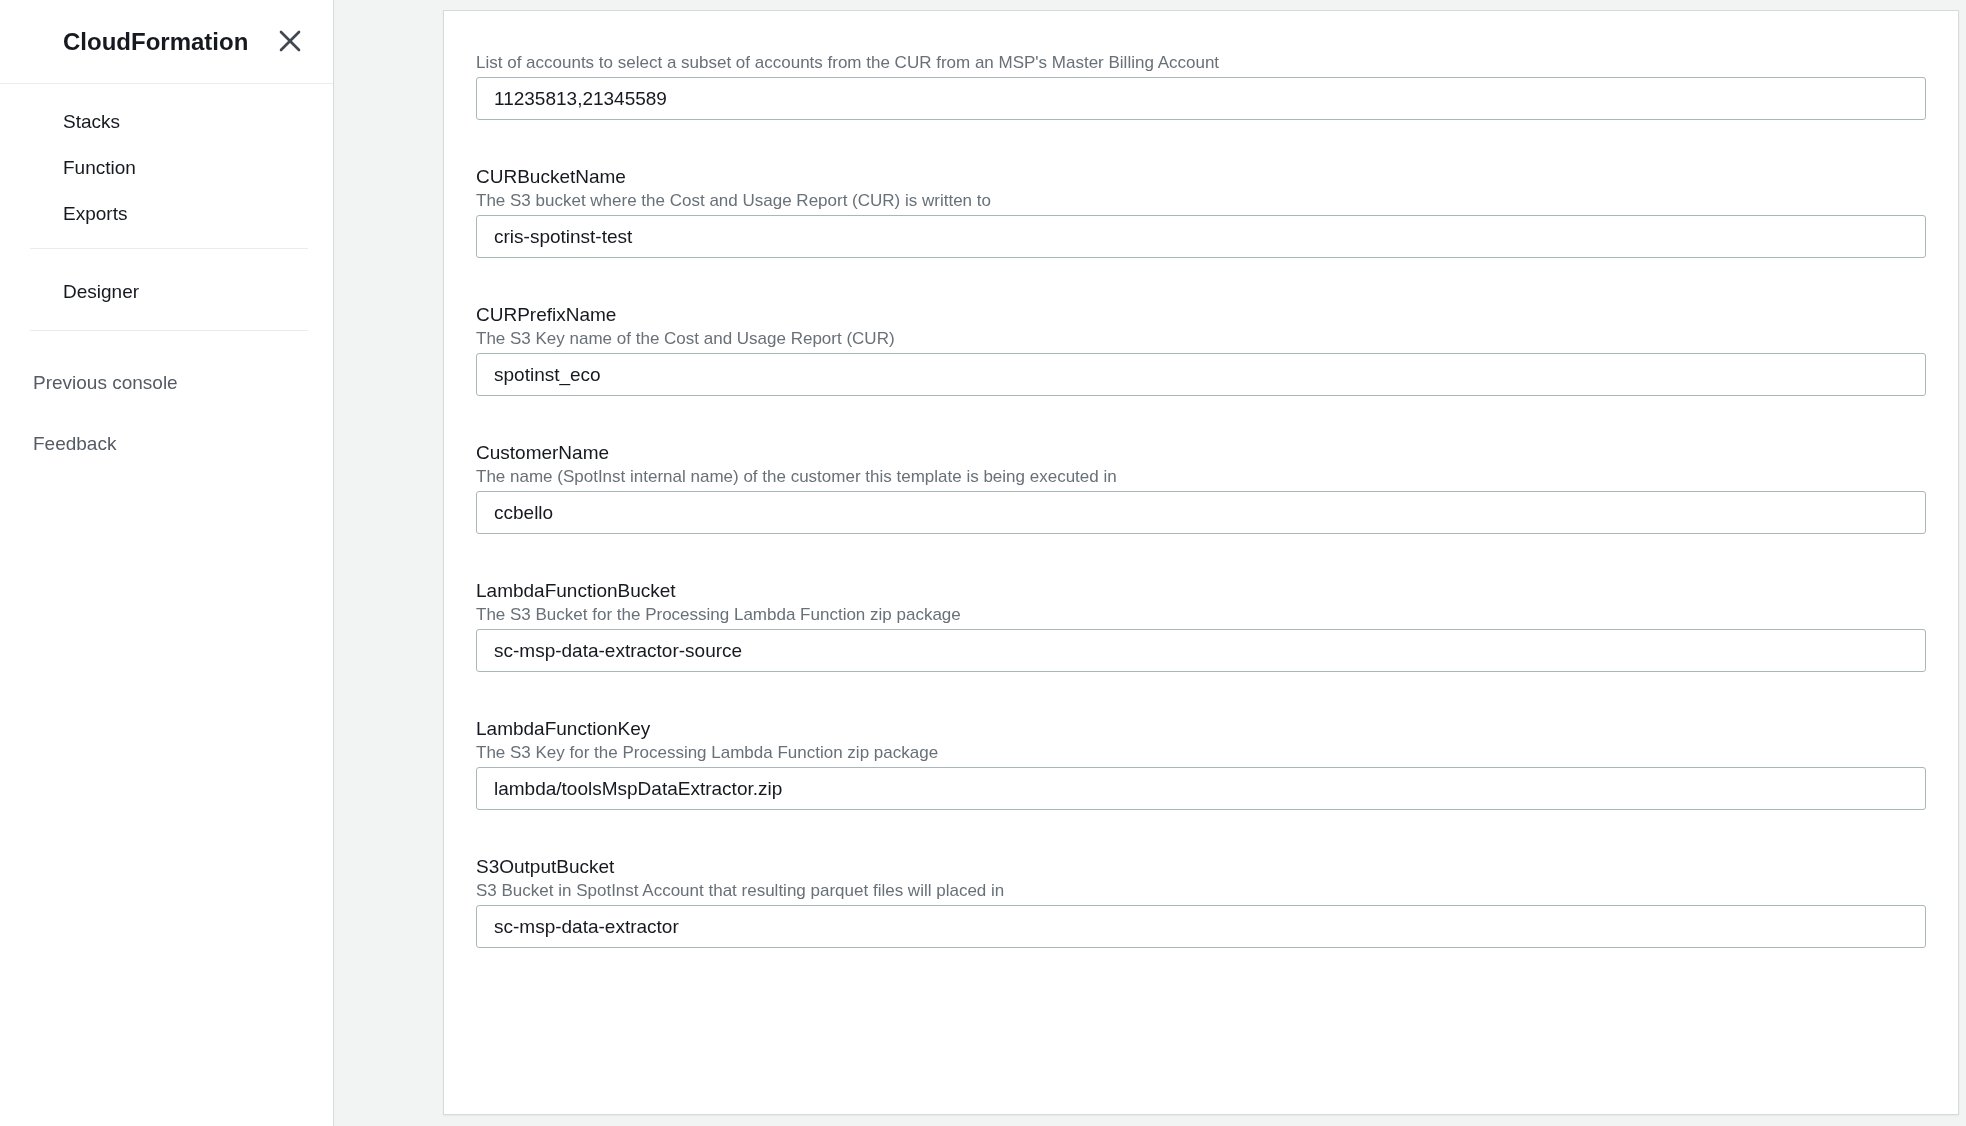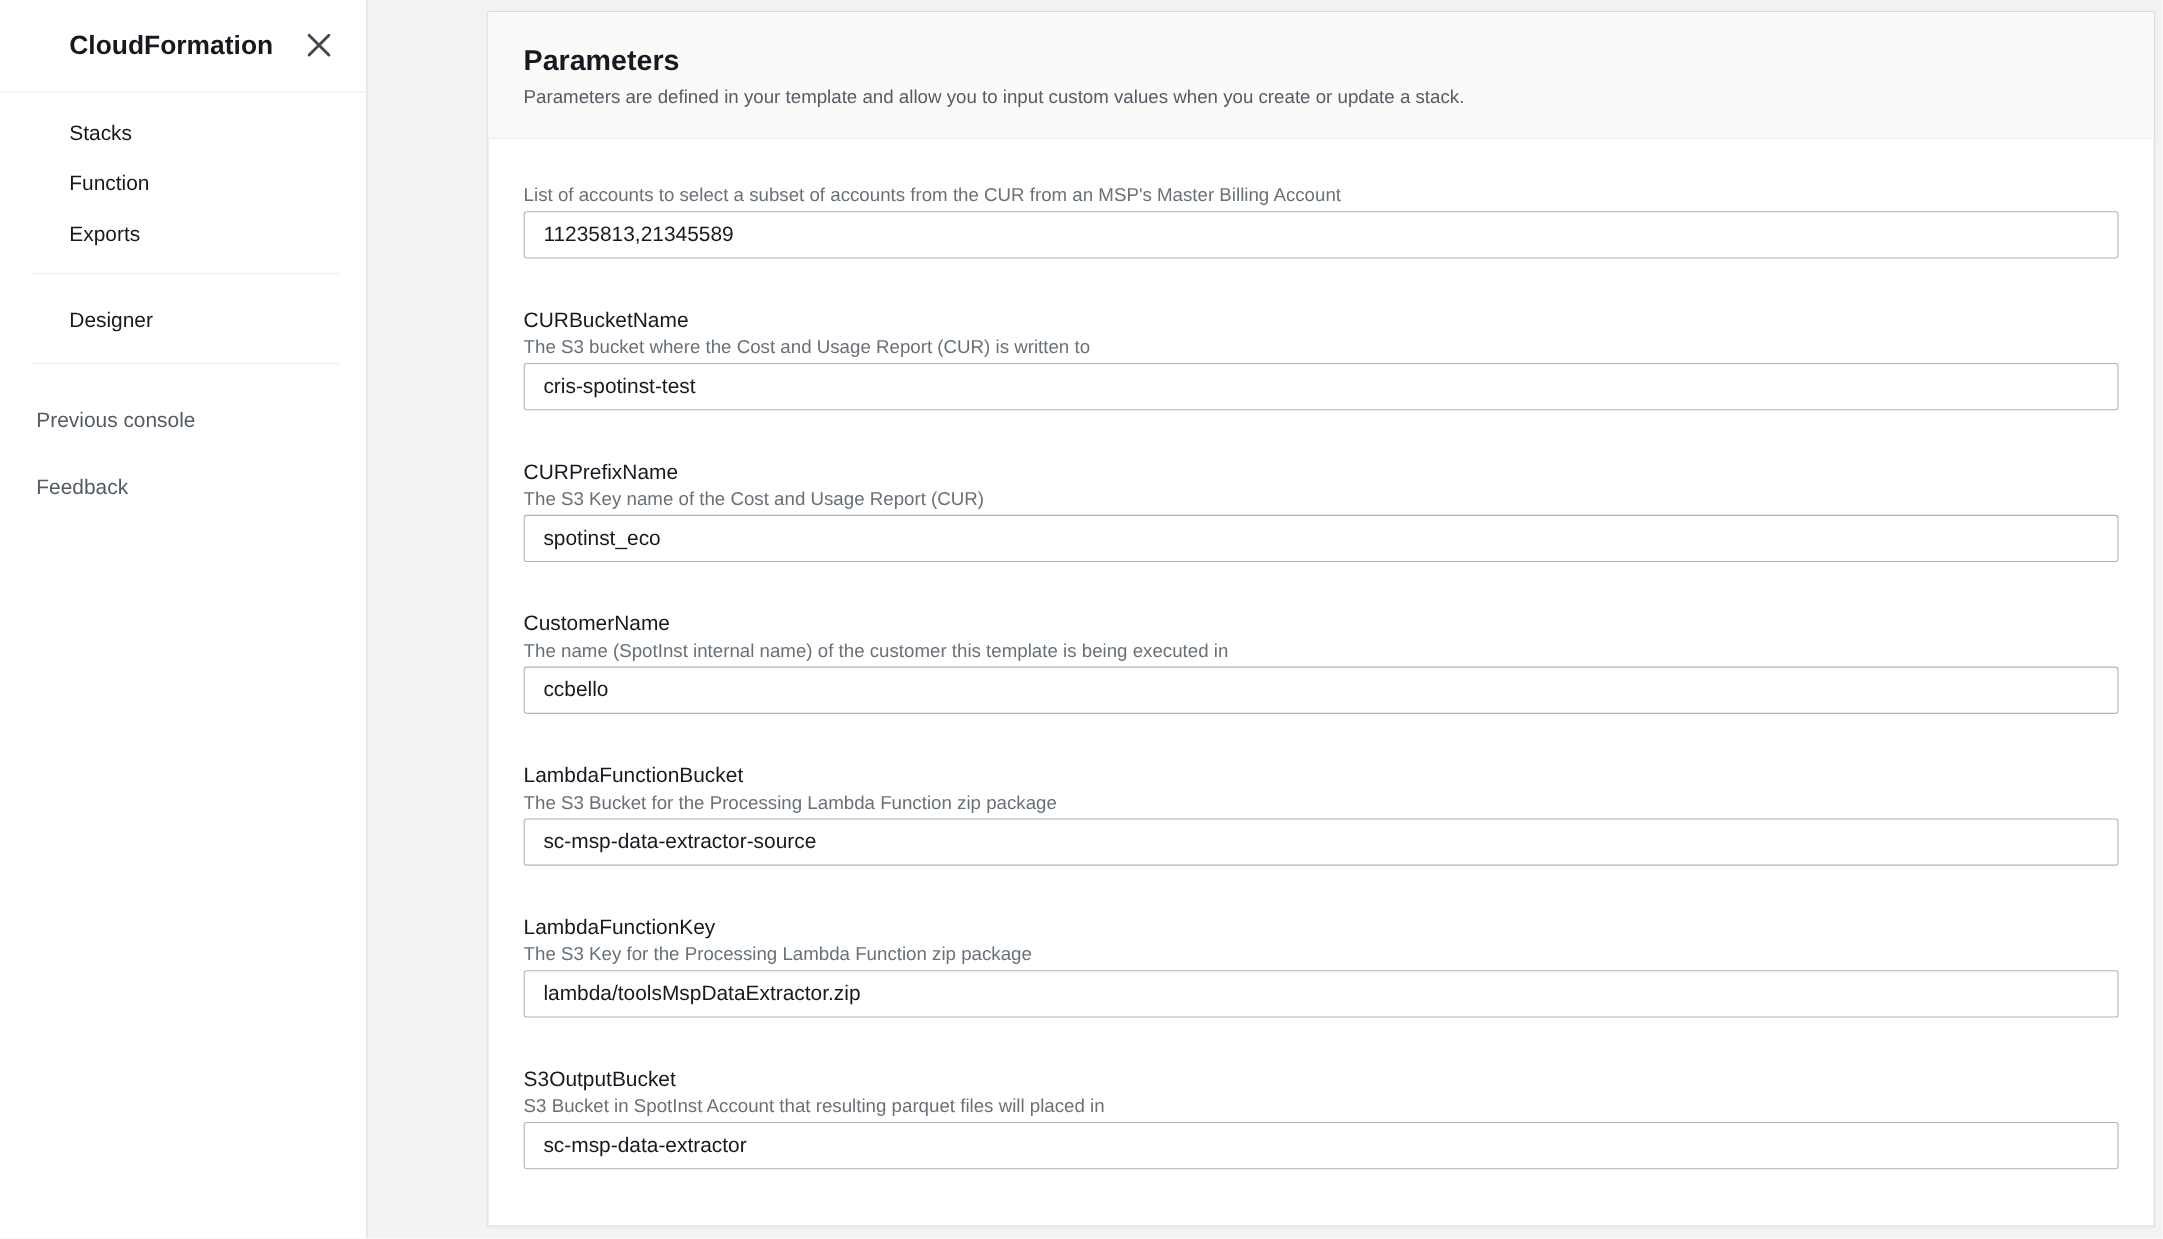--- a/index.html
+++ b/index.html
@@ -129,24 +129,20 @@
   <hr class="divider">
 
   <div class="sidebar-footer">
     <a class="footer-link first">Previous console</a>
     <a class="footer-link second">Feedback</a>
   </div>
 </nav>
 
 <main class="main">
   <section class="panel">
-    <header class="panel-header">
-      <h1 class="panel-title">Parameters</h1>
-      <p class="panel-desc">Parameters are defined in your template and allow you to input custom values when you create or update a stack.</p>
-    </header>
     <div class="panel-body">
 
   <div class="field">
     <p class="field-desc">List of accounts to select a subset of accounts from the CUR from an MSP's Master Billing Account</p>
     <input type="text" class="field-input" value="11235813,21345589" style="">
   </div>
 
   <div class="field">
     <div class="field-name">CURBucketName</div>
     <p class="field-desc">The S3 bucket where the Cost and Usage Report (CUR) is written to</p>

